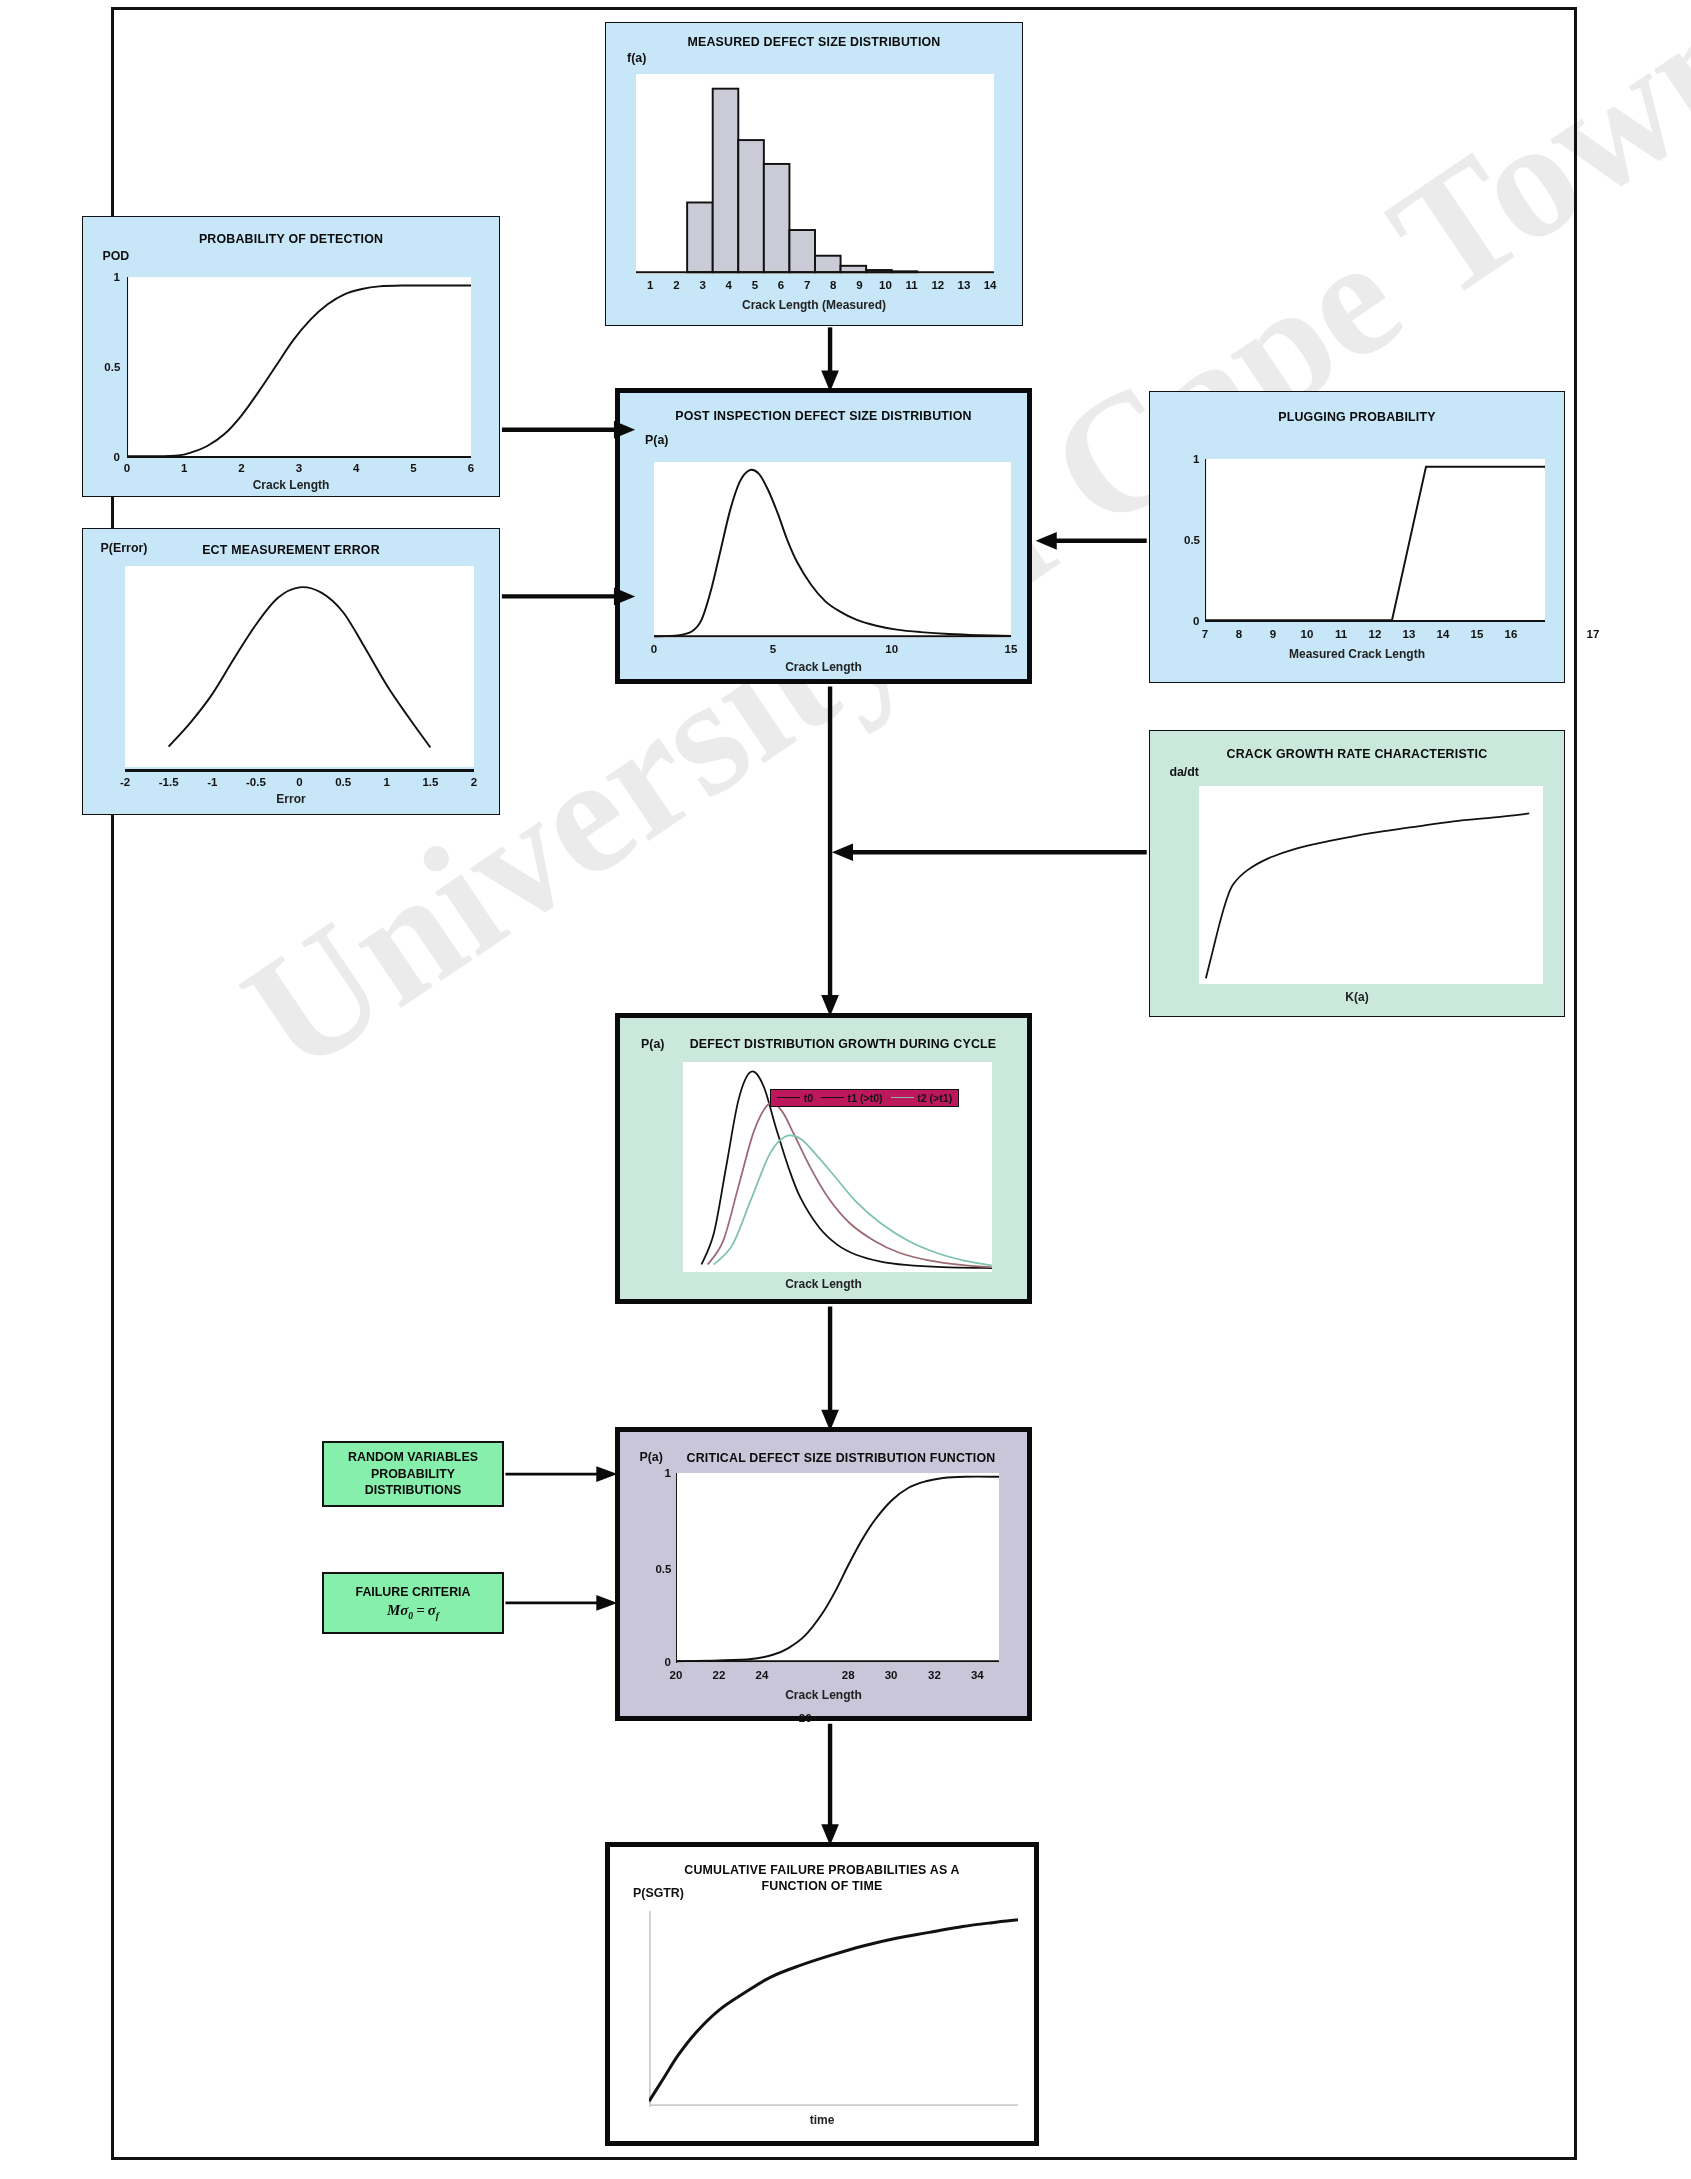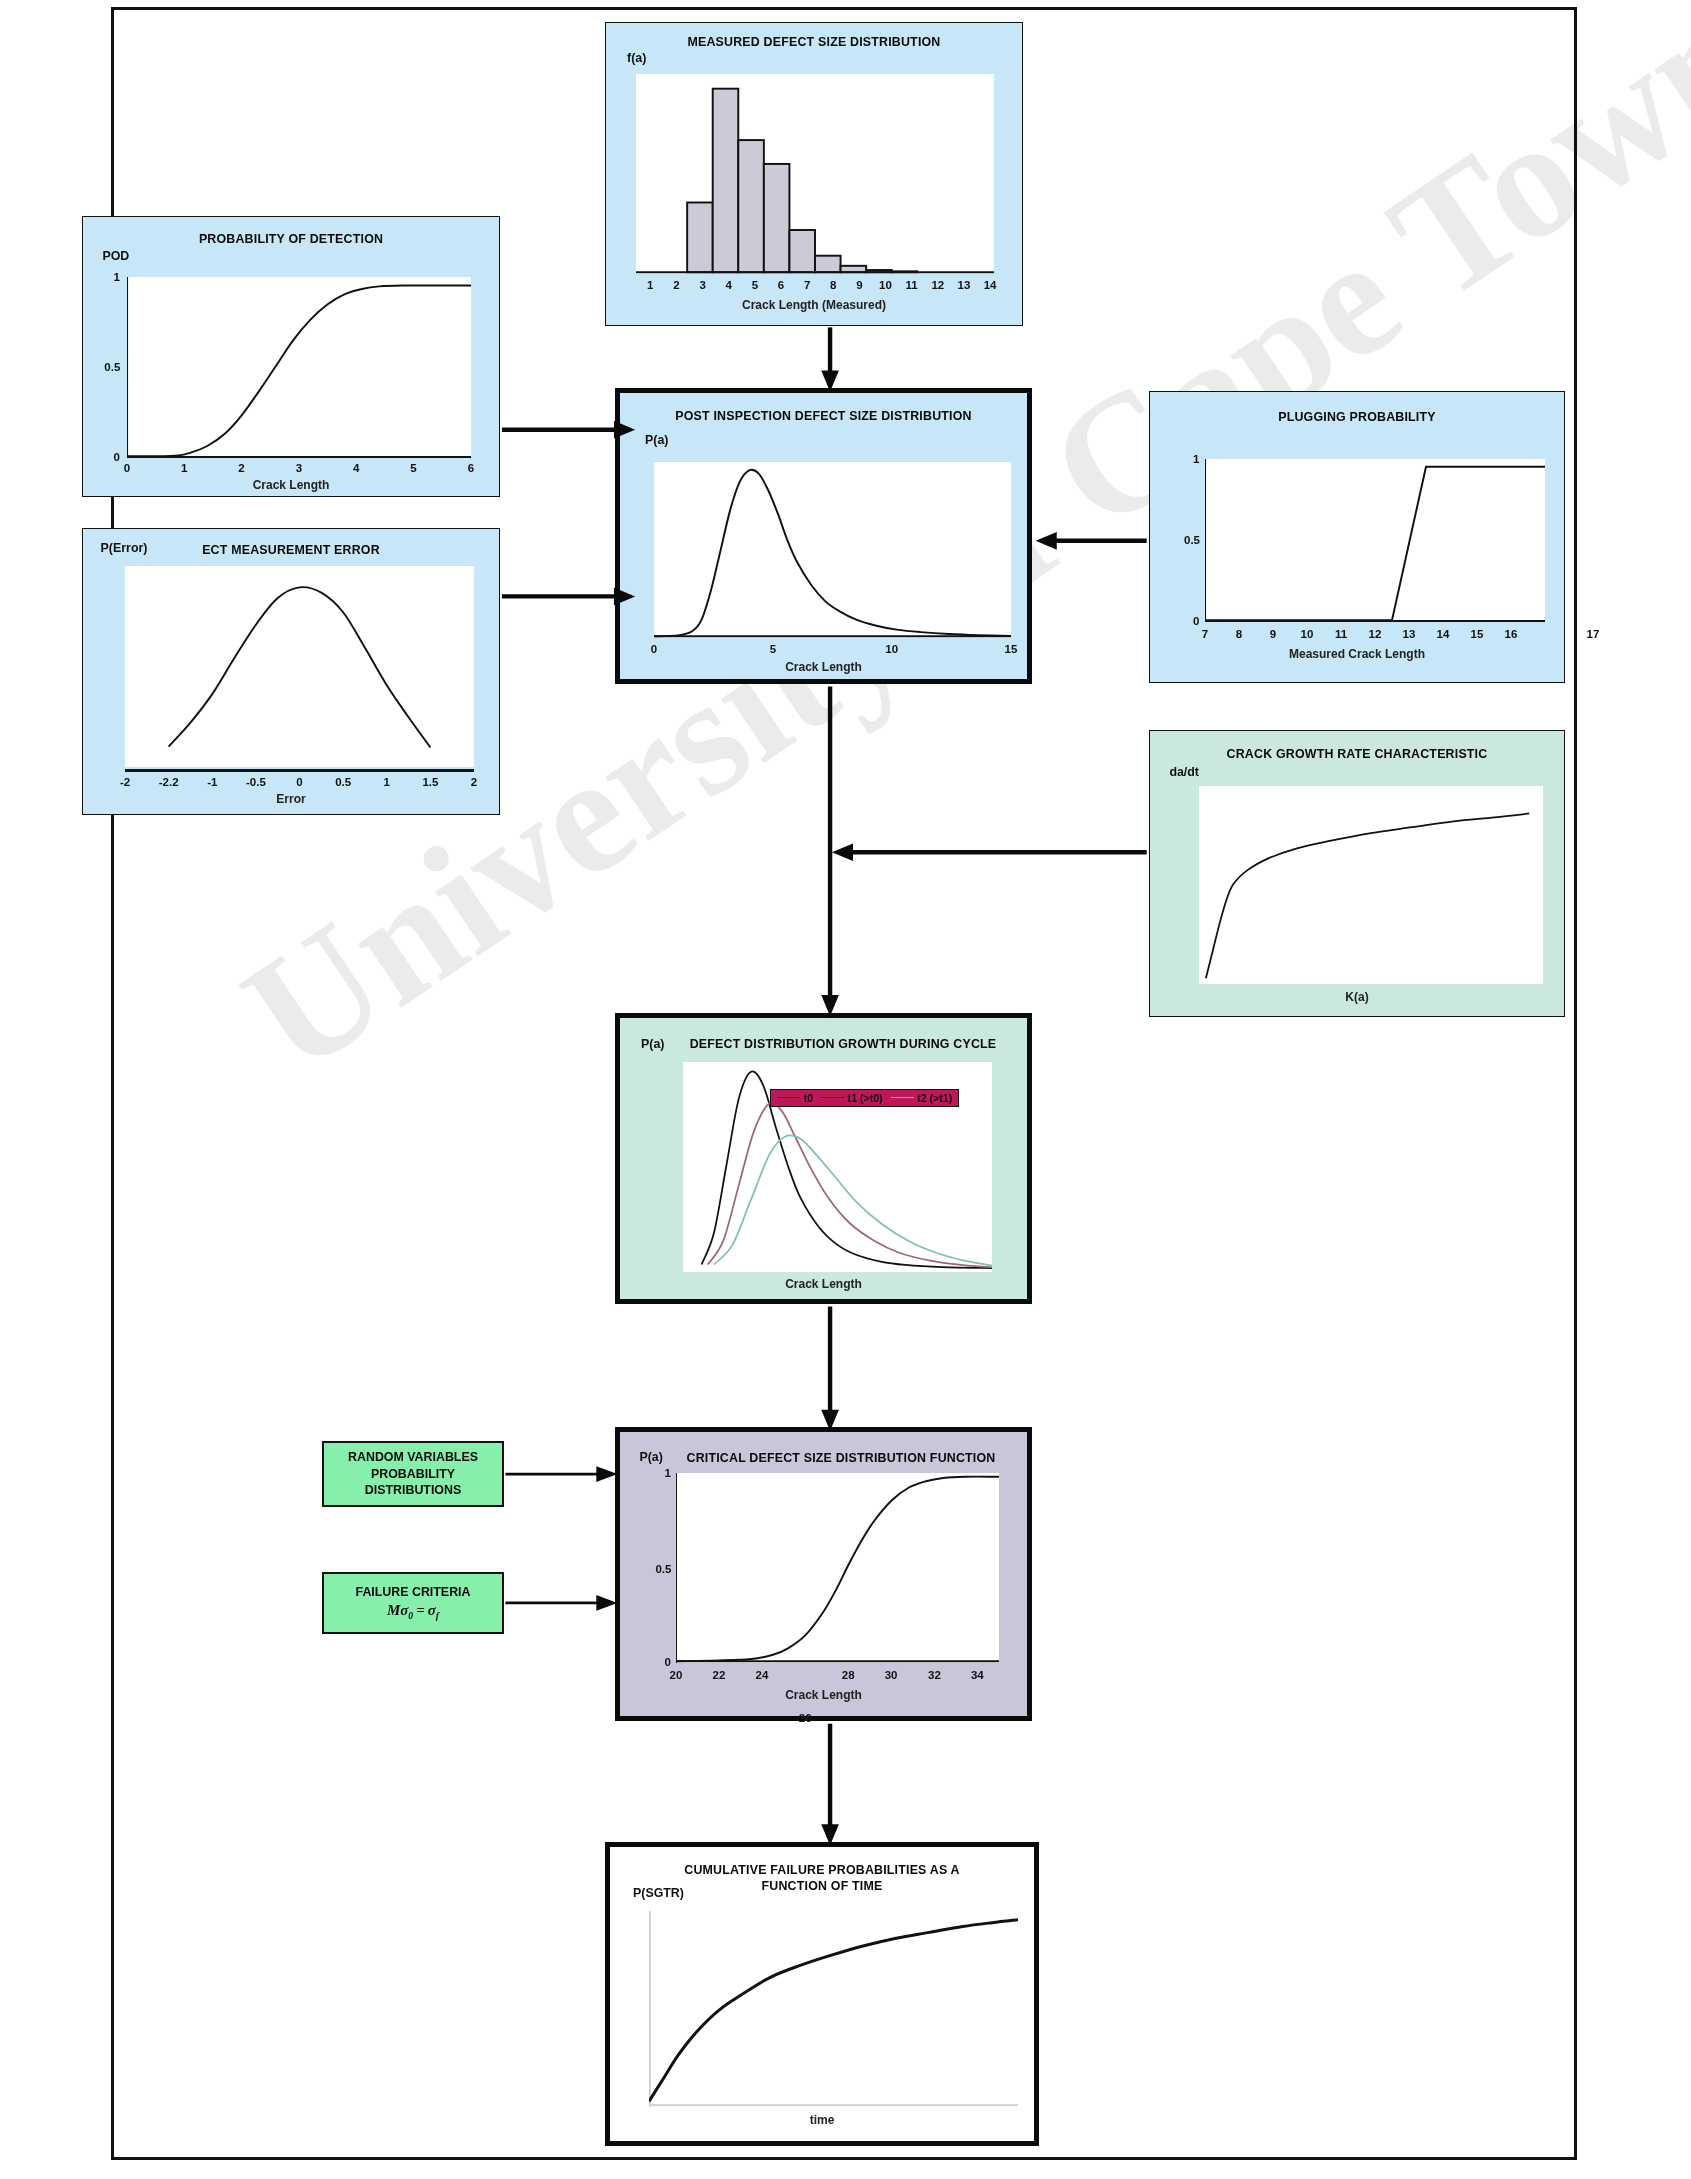--- a/index.html
+++ b/index.html
@@ -152,21 +152,21 @@
   <div class="plot" style="left:42px;top:37px;width:349px;height:201px;">
     <svg viewBox="0 0 396 228" preserveAspectRatio="none">
       <path id="ect-curve" fill="none" stroke="#111" stroke-width="2.2" d="M49.50 204.81 C53.63 200.27,66.00 187.49,74.25 177.57 C82.50 167.65,90.75 157.39,99.00 145.29 C107.25 133.18,115.50 118.04,123.75 104.93 C132.00 91.81,140.25 78.02,148.50 66.59 C156.75 55.15,165.00 43.38,173.25 36.32 C181.50 29.26,189.75 25.22,198.00 24.21 C206.25 23.21,214.50 25.56,222.75 30.27 C231.00 34.98,239.25 42.04,247.50 52.46 C255.75 62.89,264.00 79.03,272.25 92.82 C280.50 106.61,288.75 122.08,297.00 135.20 C305.25 148.31,313.50 159.75,321.75 171.52 C330.00 183.29,342.38 200.10,346.50 205.82"></path>
     </svg>
   </div>
 
   <div style="position:absolute;left:42px;top:240px;width:349px;height:2.6px;background:#111;"></div>
 
   <div class="tickrow" style="left:42px;width:349px;top:247px;">
     <span class="tick" style="left:0%;">-2</span>
-    <span class="tick" style="left:12.5%;">-2.2</span>
+    <span class="tick" style="left:12.5%;">-1.5</span>
     <span class="tick" style="left:25%;">-1</span>
     <span class="tick" style="left:37.5%;">-0.5</span>
     <span class="tick" style="left:50%;">0</span>
     <span class="tick" style="left:62.5%;">0.5</span>
     <span class="tick" style="left:75%;">1</span>
     <span class="tick" style="left:87.5%;">1.5</span>
     <span class="tick" style="left:100%;">2</span>
   </div>
   <div class="xlab" style="top:263px;">Error</div>
 </div>

